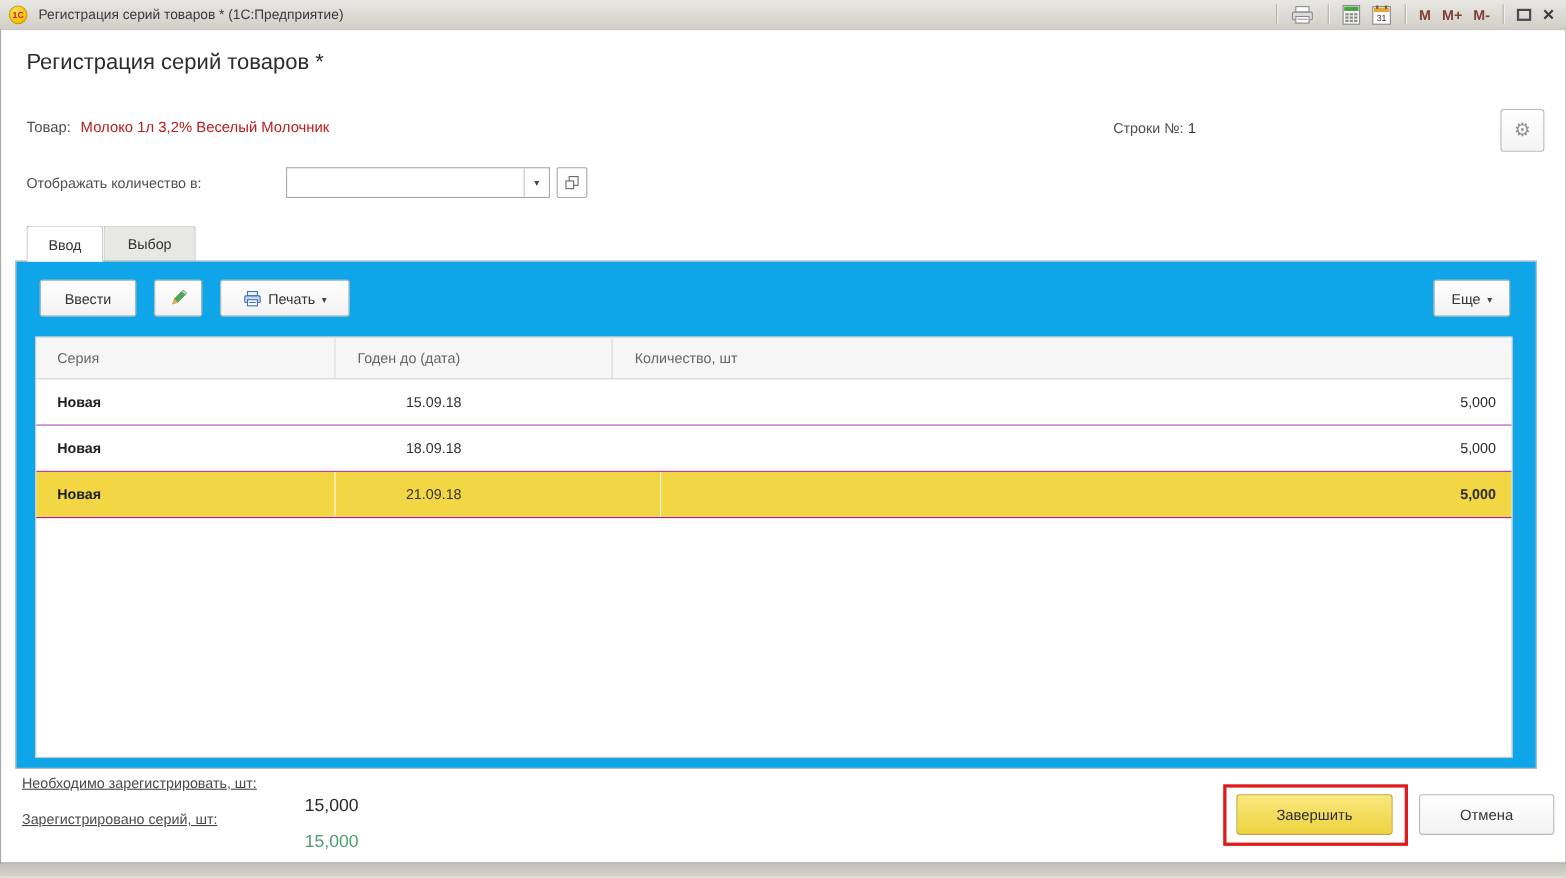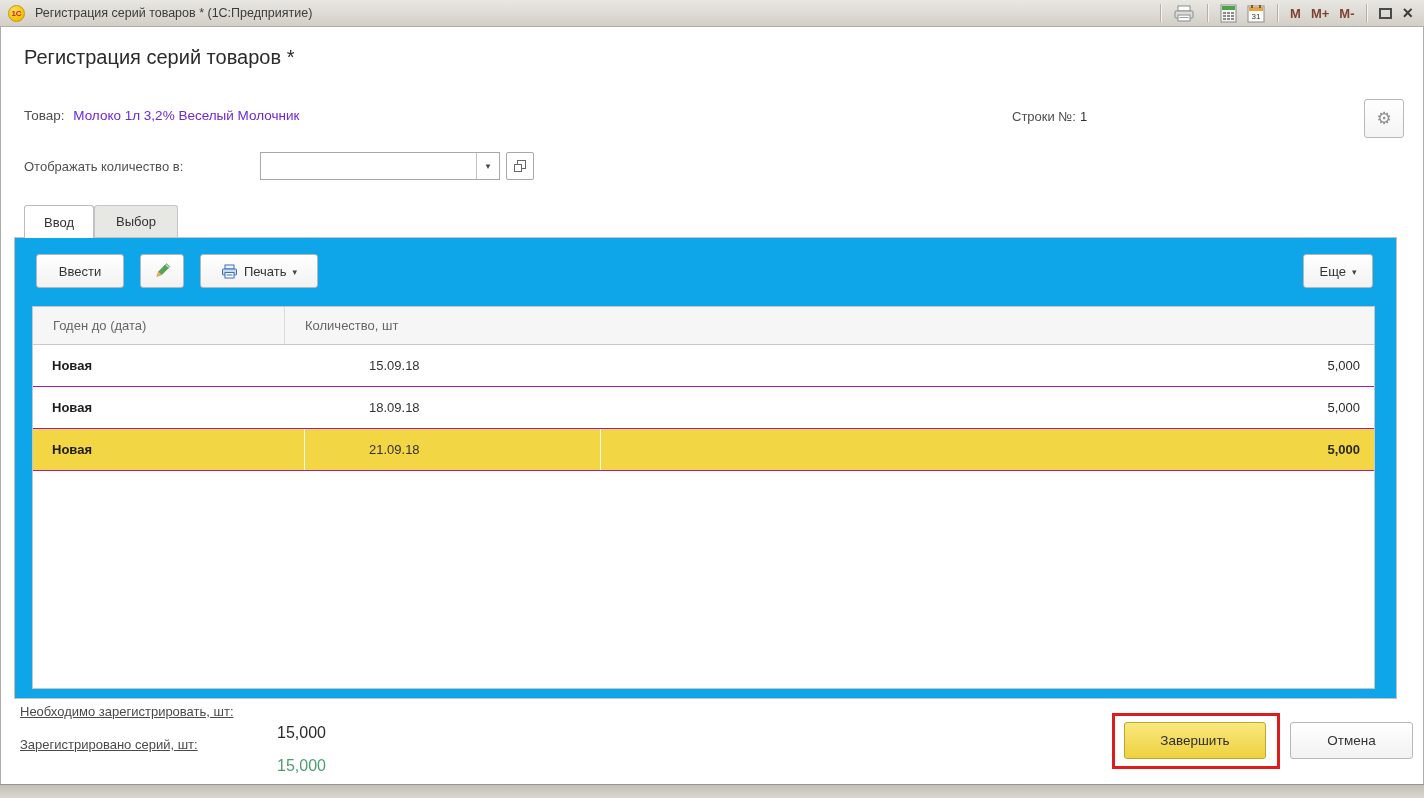--- a/index.html
+++ b/index.html
@@ -23,21 +23,21 @@
   .tb-btn { display:flex; align-items:center; justify-content:center; height:22px;
             padding:0 5px; cursor:default; }
   .mem { font-size:13px; font-weight:700; color:#7d4233; letter-spacing:0; }
   .max-glyph { width:13px; height:11px; border:2px solid #4a4a4a; }
   .close-glyph { font-size:18px; font-weight:700; color:#3c3c3c; line-height:1; }
 
   
   .page-title { position:absolute; left:24px; top:46px; font-size:20px; color:#2b2b2b; }
   .product-row { position:absolute; left:24px; top:108px; font-size:13.5px; }
   .product-label { color:#4f4f4f; }
-  .product-link { color:#6d28d9; margin-left:5px; }
+  .product-link { color:#b91c1c; margin-left:5px; }
   .rows-counter { position:absolute; left:1012px; top:109px; font-size:13px; color:#4f4f4f; }
   .rows-counter b { font-weight:400; color:#333; margin-left:4px; }
   .gear-btn { position:absolute; left:1364px; top:99px; width:40px; height:39px;
               border:1px solid #b9b9b9; border-radius:3px; background:linear-gradient(#ffffff,#f4f4f4);
               display:flex; align-items:center; justify-content:center; cursor:pointer; }
   .gear-glyph { font-size:17px; color:#8f8f8f; line-height:1; }
 
   
   .dq-label { position:absolute; left:24px; top:159px; font-size:13px; color:#4f4f4f; }
   .combo { position:absolute; left:260px; top:152px; width:240px; height:28px;
@@ -225,20 +225,21 @@
       <span class="caret">▾</span>
     </div>
 
     <div class="btn btn-more">
       <span>Еще</span>
       <span class="caret">▾</span>
     </div>
 
     <div class="table">
       <div class="thead">
+        <div class="th c1">Серия</div>
         <div class="th c2">Годен до (дата)</div>
         <div class="th c3">Количество, шт</div>
       </div>
 
       <div class="tr">
         <div class="td c1">Новая</div>
         <div class="td c2">15.09.18</div>
         <div class="td c3">5,000</div>
       </div>
 

